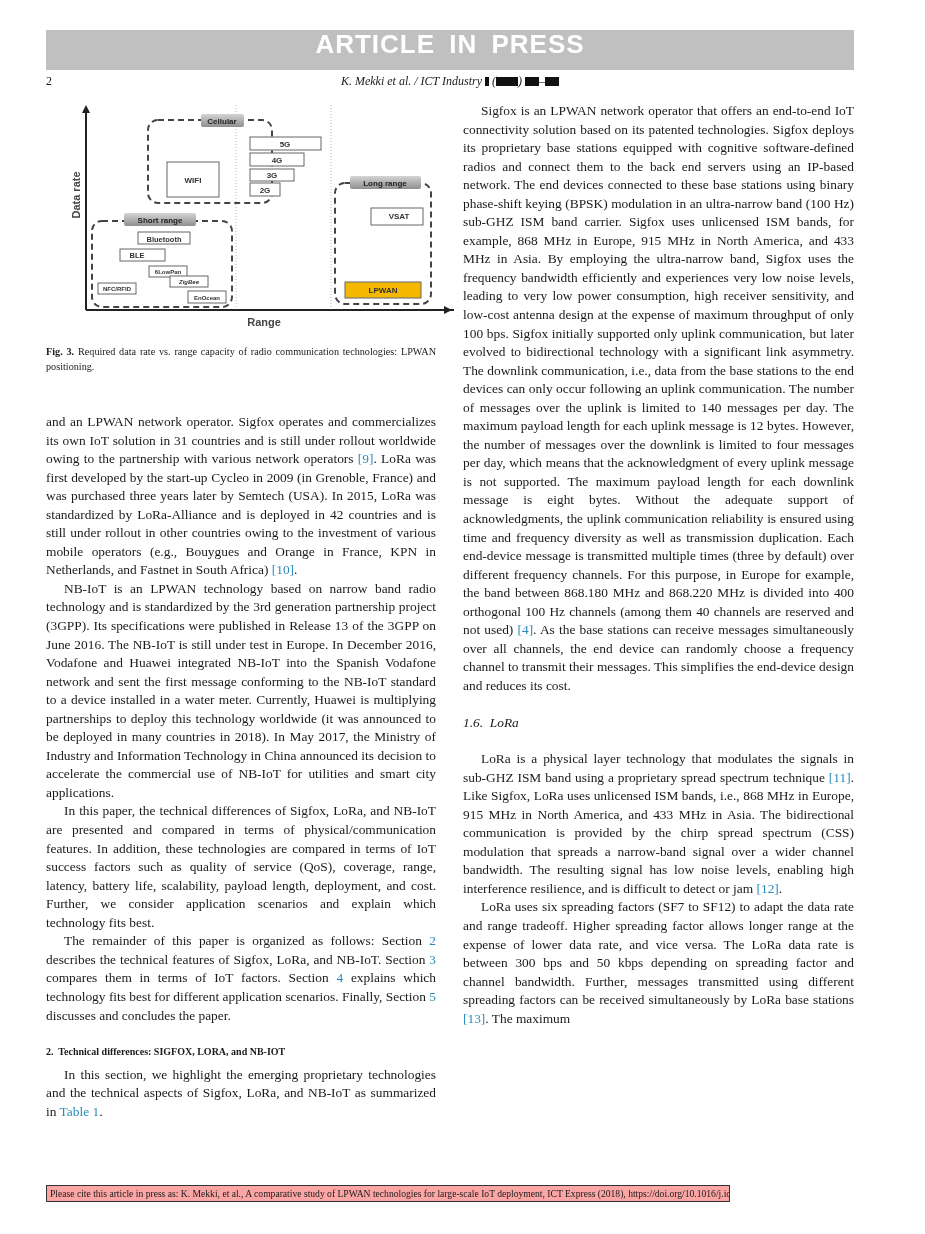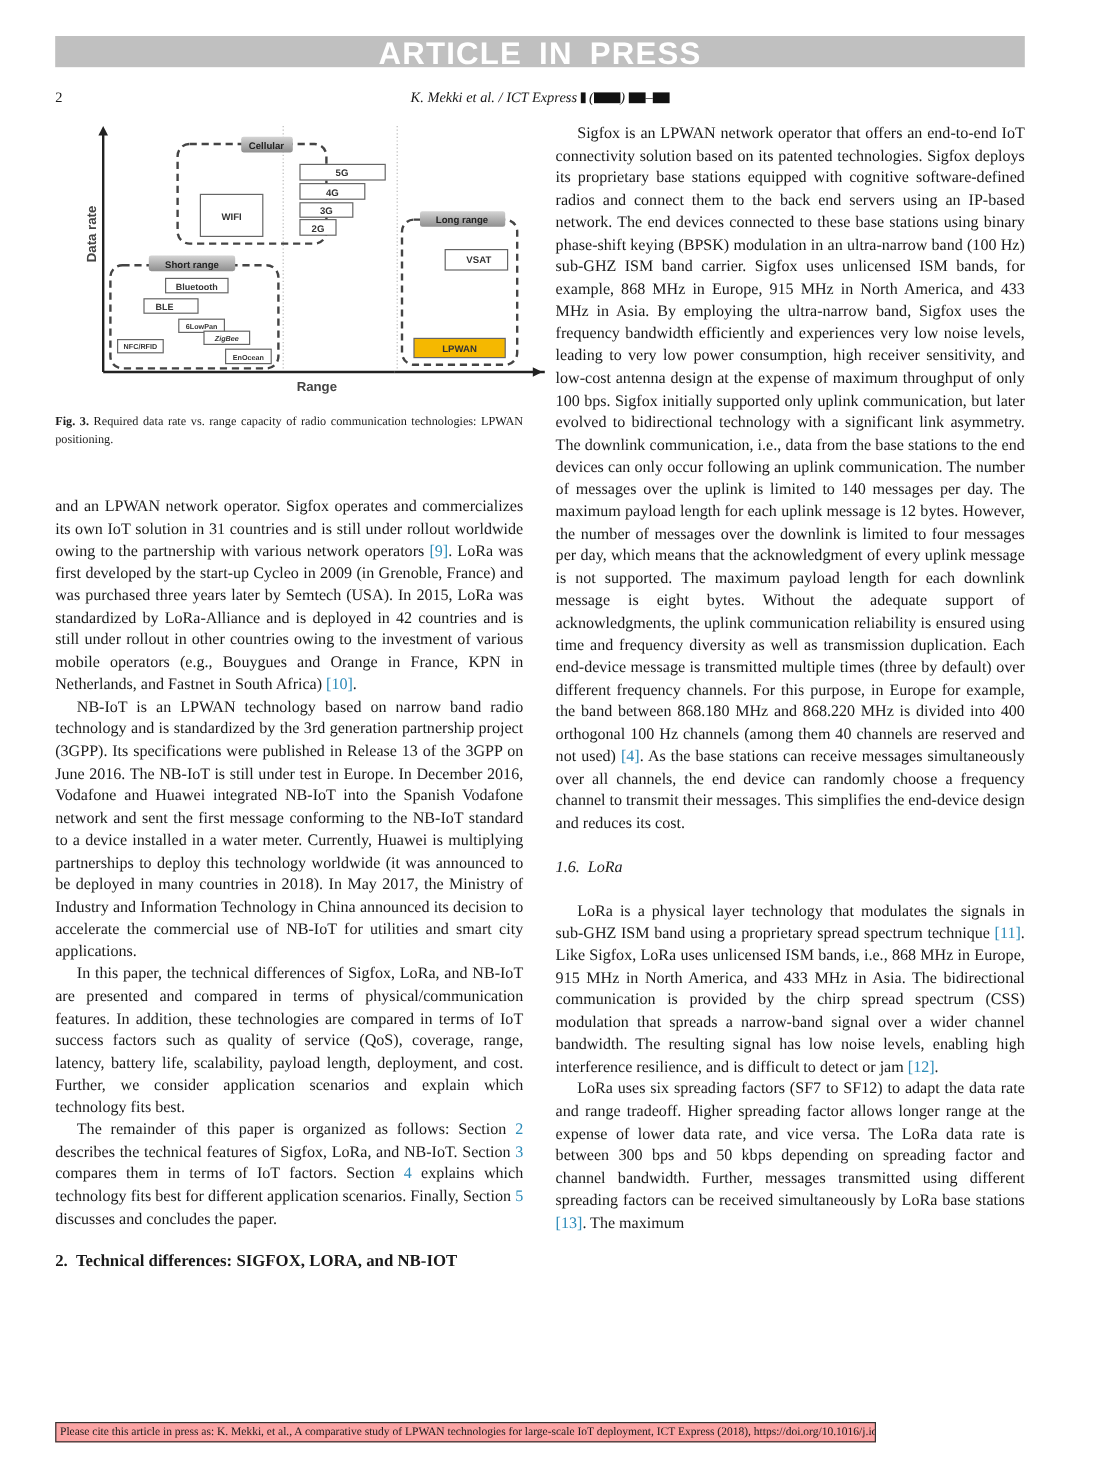--- a/index.html
+++ b/index.html
@@ -1,55 +1,55 @@
 <!DOCTYPE html>
 <html><head>
 <meta charset="utf-8">
 <style>
   * { box-sizing: border-box; margin: 0; padding: 0; }
   html, body { width: 925px; height: 1234px; background: #ffffff; }
   body { position: relative; font-family: "Liberation Serif", "DejaVu Serif", serif; color: #1a1a1a; overflow: hidden; }
 
-  .banner { position: absolute; left: 46px; top: 30px; width: 808px; height: 26px; background: #c0c0c0; text-align: center; }
+  .banner { position: absolute; left: 46px; top: 30px; width: 808px; height: 40px; background: #c0c0c0; text-align: center; }
   .banner span { font-family: "Liberation Sans", "DejaVu Sans", sans-serif; font-weight: bold; color: #ffffff; font-size: 26px; letter-spacing: 1px; line-height: 28px; word-spacing: 6px; }
 
   .runhead { position: absolute; top: 74px; left: 46px; width: 808px; height: 16px; font-size: 12px; }
   .runhead .pg { position: absolute; left: 0; top: 0; }
   .runhead .jr { position: absolute; left: 0; right: 0; text-align: center; font-style: italic; }
   .blk { display: inline-block; background: #111; height: 9px; vertical-align: -1px; }
 
   .col { position: absolute; font-size: 13.4px; line-height: 18.55px; text-align: justify; }
   .col-left { left: 46px; width: 390px; }
   .col-right { left: 463px; width: 391px; }
   .col p { text-indent: 18px; }
   .col p.noind { text-indent: 0; }
   .link { color: #2a8ab8; }
 
   .subhead { font-style: italic; font-size: 13.4px; }
-  .sechead { font-weight: bold; font-size: 14px; }
+  .sechead { font-weight: bold; font-size: 10px; }
 
   .figure { position: absolute; left: 64px; top: 100px; width: 390px; height: 235px; font-weight: bold; }
   .caption { position: absolute; left: 46px; top: 345px; width: 390px; font-size: 10.2px; line-height: 14.5px; text-align: justify; }
   .caption b { font-weight: bold; }
 
   .cite { position: absolute; left: 46px; top: 1185px; width: 684px; height: 17px; border: 1px solid #333; background: #fca5a5; font-size: 9.6px; line-height: 15px; padding-left: 3px; white-space: nowrap; overflow: hidden; }
 
   svg text { font-family: "Liberation Sans", "DejaVu Sans", sans-serif; }
 </style>
 </head>
 <body>
 
 <div class="banner">
   <span>ARTICLE IN PRESS</span>
 </div>
 
 <div class="runhead">
   <span class="pg">2</span>
   <div class="jr">
-    <span>K. Mekki et al. / ICT Express</span>
+    <span>K. Mekki et al. / ICT Industry</span>
     <span class="blk" style="width:4px;"></span>
     <span>(</span><span class="blk" style="width:22px;"></span><span>)</span>
     <span class="blk" style="width:14px;"></span>–<span class="blk" style="width:14px;"></span>
   </div>
 </div>
 
 <div class="figure">
   <svg width="390" height="235" viewBox="0 0 390 235" xmlns="http://www.w3.org/2000/svg">
     <defs>
       <linearGradient id="tabg" x1="0" y1="0" x2="0" y2="1">
@@ -125,20 +125,23 @@
 <div class="col col-left" style="top:413px;">
   <p class="noind">
     <span>and an LPWAN network operator. Sigfox operates and commercializes its own IoT solution in 31 countries and is still under rollout worldwide owing to the partnership with various network operators </span><a class="link">[9]</a><span>. LoRa was first developed by the start-up Cycleo in 2009 (in Grenoble, France) and was purchased three years later by Semtech (USA). In 2015, LoRa was standardized by LoRa-Alliance and is deployed in 42 countries and is still under rollout in other countries owing to the investment of various mobile operators (e.g., Bouygues and Orange in France, KPN in Netherlands, and Fastnet in South Africa) </span><a class="link">[10]</a><span>.</span>
   </p>
   <p>NB-IoT is an LPWAN technology based on narrow band radio technology and is standardized by the 3rd generation partnership project (3GPP). Its specifications were published in Release 13 of the 3GPP on June 2016. The NB-IoT is still under test in Europe. In December 2016, Vodafone and Huawei integrated NB-IoT into the Spanish Vodafone network and sent the first message conforming to the NB-IoT standard to a device installed in a water meter. Currently, Huawei is multiplying partnerships to deploy this technology worldwide (it was announced to be deployed in many countries in 2018). In May 2017, the Ministry of Industry and Information Technology in China announced its decision to accelerate the commercial use of NB-IoT for utilities and smart city applications.</p>
   <p>In this paper, the technical differences of Sigfox, LoRa, and NB-IoT are presented and compared in terms of physical/communication features. In addition, these technologies are compared in terms of IoT success factors such as quality of service (QoS), coverage, range, latency, battery life, scalability, payload length, deployment, and cost. Further, we consider application scenarios and explain which technology fits best.</p>
   <p>
     <span>The remainder of this paper is organized as follows: Section </span><a class="link">2</a><span> describes the technical features of Sigfox, LoRa, and NB-IoT. Section </span><a class="link">3</a><span> compares them in terms of IoT factors. Section </span><a class="link">4</a><span> explains which technology fits best for different application scenarios. Finally, Section </span><a class="link">5</a><span> discusses and concludes the paper.</span>
   </p>
   <div class="sechead" style="margin-top:18px; margin-bottom:4px; text-align:left; white-space:pre;">2.  Technical differences: SIGFOX, LORA, and NB-IOT</div>
+  <p>
+    <span>In this section, we highlight the emerging proprietary technologies and the technical aspects of Sigfox, LoRa, and NB-IoT as summarized in </span><a class="link">Table 1</a><span>.</span>
+  </p>
 </div>
 
 <div class="col col-right" style="top:102px;">
   <p>
     <span>Sigfox is an LPWAN network operator that offers an end-to-end IoT connectivity solution based on its patented technologies. Sigfox deploys its proprietary base stations equipped with cognitive software-defined radios and connect them to the back end servers using an IP-based network. The end devices connected to these base stations using binary phase-shift keying (BPSK) modulation in an ultra-narrow band (100 Hz) sub-GHZ ISM band carrier. Sigfox uses unlicensed ISM bands, for example, 868 MHz in Europe, 915 MHz in North America, and 433 MHz in Asia. By employing the ultra-narrow band, Sigfox uses the frequency bandwidth efficiently and experiences very low noise levels, leading to very low power consumption, high receiver sensitivity, and low-cost antenna design at the expense of maximum throughput of only 100 bps. Sigfox initially supported only uplink communication, but later evolved to bidirectional technology with a significant link asymmetry. The downlink communication, i.e., data from the base stations to the end devices can only occur following an uplink communication. The number of messages over the uplink is limited to 140 messages per day. The maximum payload length for each uplink message is 12 bytes. However, the number of messages over the downlink is limited to four messages per day, which means that the acknowledgment of every uplink message is not supported. The maximum payload length for each downlink message is eight bytes. Without the adequate support of acknowledgments, the uplink communication reliability is ensured using time and frequency diversity as well as transmission duplication. Each end-device message is transmitted multiple times (three by default) over different frequency channels. For this purpose, in Europe for example, the band between 868.180 MHz and 868.220 MHz is divided into 400 orthogonal 100 Hz channels (among them 40 channels are reserved and not used) </span><a class="link">[4]</a><span>. As the base stations can receive messages simultaneously over all channels, the end device can randomly choose a frequency channel to transmit their messages. This simplifies the end-device design and reduces its cost.</span>
   </p>
   <div class="subhead" style="margin-top:18px; margin-bottom:18px; white-space:pre;">1.6.  LoRa</div>
   <p>
     <span>LoRa is a physical layer technology that modulates the signals in sub-GHZ ISM band using a proprietary spread spectrum technique </span><a class="link">[11]</a><span>. Like Sigfox, LoRa uses unlicensed ISM bands, i.e., 868 MHz in Europe, 915 MHz in North America, and 433 MHz in Asia. The bidirectional communication is provided by the chirp spread spectrum (CSS) modulation that spreads a narrow-band signal over a wider channel bandwidth. The resulting signal has low noise levels, enabling high interference resilience, and is difficult to detect or jam </span><a class="link">[12]</a><span>.</span>
   </p>

